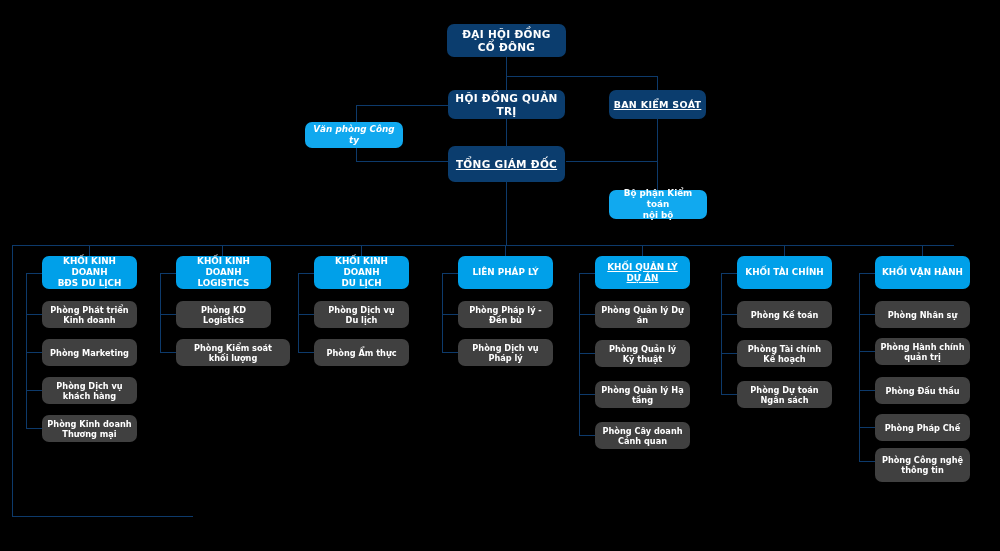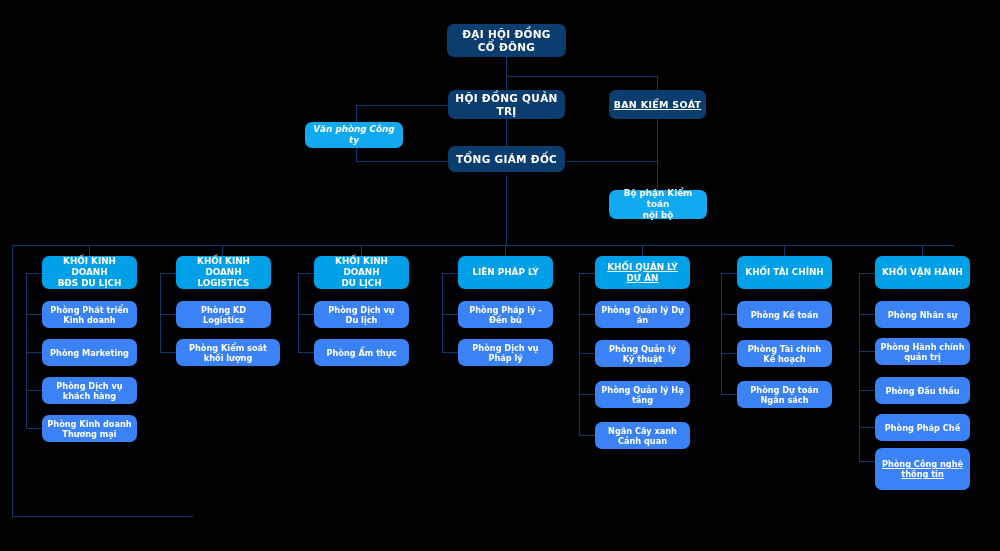--- a/index.html
+++ b/index.html
@@ -11,21 +11,21 @@
   .ln.h{height:1px;}
   .ln.v{width:1px;}
 
   .box{position:absolute;box-sizing:border-box;border-radius:7px;
        display:flex;align-items:center;justify-content:center;text-align:center;
        color:#ffffff;line-height:1.22;padding:2px 4px;}
 
   .navy{background:#0b3d6e;font-weight:700;letter-spacing:.3px;}
   .cyan{background:#00a0e9;font-weight:700;}
   .cyan-soft{background:#11a9ef;font-weight:600;}
-  .light{background:#3b82f6;font-weight:600;}
+  .light{background:#404040;font-weight:600;}
   .mid{background:#1f6fb5;font-weight:700;letter-spacing:.3px;}
 
   .f11{font-size:10.5px;}
   .f10{font-size:9.5px;}
   .f9{font-size:8.8px;}
   .f8{font-size:8.2px;}
 </style>
 </head>
 <body>
 
@@ -103,74 +103,74 @@
   <div class="ln h" style="left:859px;top:427px;width:16px;"></div>
   <div class="ln h" style="left:859px;top:461px;width:16px;"></div>
 
   <div class="box navy f11" style="left: 447px; top: 24px; width: 119px; height: 33px; white-space: pre-line;">ĐẠI HỘI ĐỒNG
 CỔ ĐÔNG</div>
 
   <div class="box navy f11" style="left:448px;top:90px;width:117px;height:29px;">HỘI ĐỒNG QUẢN TRỊ</div>
 
   <div class="box navy f10" style="left:609px;top:90px;width:97px;height:29px;text-decoration:underline;">BAN KIỂM SOÁT</div>
 
-  <div class="box navy f11" style="left:448px;top:146px;width:117px;height:26px;">TỔNG GIÁM ĐỐC</div>
+  <div class="box navy f11" style="left:448px;top:146px;width:117px;height:36px;text-decoration:underline;">TỔNG GIÁM ĐỐC</div>
 
   <div class="box cyan-soft f9" style="left:305px;top:122px;width:98px;height:26px;font-style:italic;">Văn phòng Công ty</div>
 
   <div class="box cyan-soft f9" style="left: 609px; top: 190px; width: 98px; height: 29px; white-space: pre-line;">Bộ phận Kiểm toán
 nội bộ</div>
 
   <div class="box cyan f9" style="left: 42px; top: 256px; width: 95px; height: 33px; white-space: pre-line;">KHỐI KINH DOANH
 BĐS DU LỊCH</div>
   <div class="box light f8" style="left: 42px; top: 301px; width: 95px; height: 27px; white-space: pre-line;">Phòng Phát triển
 Kinh doanh</div>
   <div class="box light f8" style="left:42px;top:339px;width:95px;height:27px;">Phòng Marketing</div>
   <div class="box light f8" style="left: 42px; top: 377px; width: 95px; height: 27px; white-space: pre-line;">Phòng Dịch vụ
 khách hàng</div>
   <div class="box light f8" style="left: 42px; top: 415px; width: 95px; height: 27px; white-space: pre-line;">Phòng Kinh doanh
 Thương mại</div>
 
   <div class="box cyan f9" style="left: 176px; top: 256px; width: 95px; height: 33px; white-space: pre-line;">KHỐI KINH DOANH
 LOGISTICS</div>
   <div class="box light f8" style="left:176px;top:301px;width:95px;height:27px;">Phòng KD Logistics</div>
-  <div class="box light f8" style="left: 176px; top: 339px; width: 104px; height: 27px; white-space: pre-line;">Phòng Kiểm soát
+  <div class="box light f8" style="left: 176px; top: 339px; width: 114px; height: 27px; white-space: pre-line;">Phòng Kiểm soát
 khối lượng</div>
 
   <div class="box cyan f9" style="left: 314px; top: 256px; width: 95px; height: 33px; white-space: pre-line;">KHỐI KINH DOANH
 DU LỊCH</div>
   <div class="box light f8" style="left: 314px; top: 301px; width: 95px; height: 27px; white-space: pre-line;">Phòng Dịch vụ
 Du lịch</div>
   <div class="box light f8" style="left:314px;top:339px;width:95px;height:27px;">Phòng Ẩm thực</div>
 
   <div class="box cyan f9" style="left:458px;top:256px;width:95px;height:33px;">LIÊN PHÁP LÝ</div>
   <div class="box light f8" style="left: 458px; top: 301px; width: 95px; height: 27px; white-space: pre-line;">Phòng Pháp lý -
 Đền bù</div>
   <div class="box light f8" style="left: 458px; top: 339px; width: 95px; height: 27px; white-space: pre-line;">Phòng Dịch vụ
 Pháp lý</div>
 
   <div class="box cyan f9" style="left: 595px; top: 256px; width: 95px; height: 33px; white-space: pre-line; text-decoration: underline;">KHỐI QUẢN LÝ
 DỰ ÁN</div>
   <div class="box light f8" style="left:595px;top:301px;width:95px;height:27px;">Phòng Quản lý Dự án</div>
   <div class="box light f8" style="left: 595px; top: 340px; width: 95px; height: 27px; white-space: pre-line;">Phòng Quản lý
 Kỹ thuật</div>
   <div class="box light f8" style="left:595px;top:381px;width:95px;height:27px;">Phòng Quản lý Hạ tầng</div>
-  <div class="box light f8" style="left: 595px; top: 422px; width: 95px; height: 27px; white-space: pre-line;">Ngân Cây xanh
+  <div class="box light f8" style="left: 595px; top: 422px; width: 95px; height: 27px; white-space: pre-line;">Phòng Cây doanh
 Cảnh quan</div>
 
   <div class="box cyan f9" style="left:737px;top:256px;width:95px;height:33px;">KHỐI TÀI CHÍNH</div>
   <div class="box light f8" style="left:737px;top:301px;width:95px;height:27px;">Phòng Kế toán</div>
   <div class="box light f8" style="left: 737px; top: 340px; width: 95px; height: 27px; white-space: pre-line;">Phòng Tài chính
 Kế hoạch</div>
   <div class="box light f8" style="left: 737px; top: 381px; width: 95px; height: 27px; white-space: pre-line;">Phòng Dự toán
 Ngân sách</div>
 
   <div class="box cyan f9" style="left:875px;top:256px;width:95px;height:33px;">KHỐI VẬN HÀNH</div>
   <div class="box light f8" style="left:875px;top:301px;width:95px;height:27px;">Phòng Nhân sự</div>
   <div class="box light f8" style="left: 875px; top: 338px; width: 95px; height: 27px; white-space: pre-line;">Phòng Hành chính
 quản trị</div>
   <div class="box light f8" style="left:875px;top:377px;width:95px;height:27px;">Phòng Đấu thầu</div>
   <div class="box light f8" style="left:875px;top:414px;width:95px;height:27px;">Phòng Pháp Chế</div>
-  <div class="box light f8" style="left: 875px; top: 448px; width: 95px; height: 42px; white-space: pre-line; text-decoration: underline;">Phòng Công nghệ
+  <div class="box light f8" style="left: 875px; top: 448px; width: 95px; height: 34px; white-space: pre-line;">Phòng Công nghệ
 thông tin</div>
 
 
 </div>
 
 </body></html>

